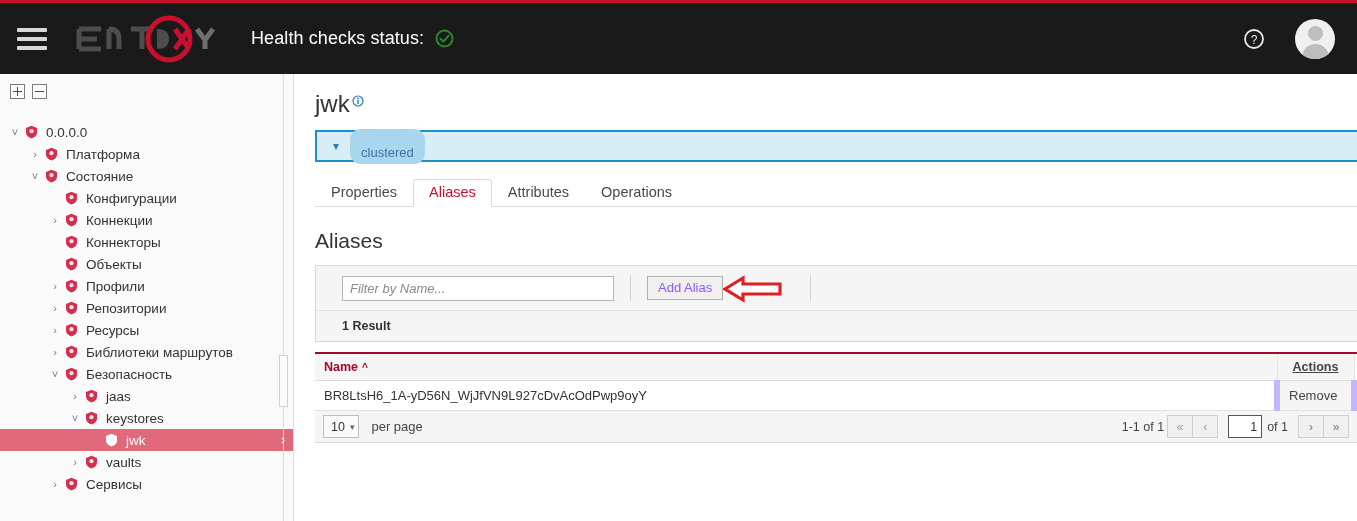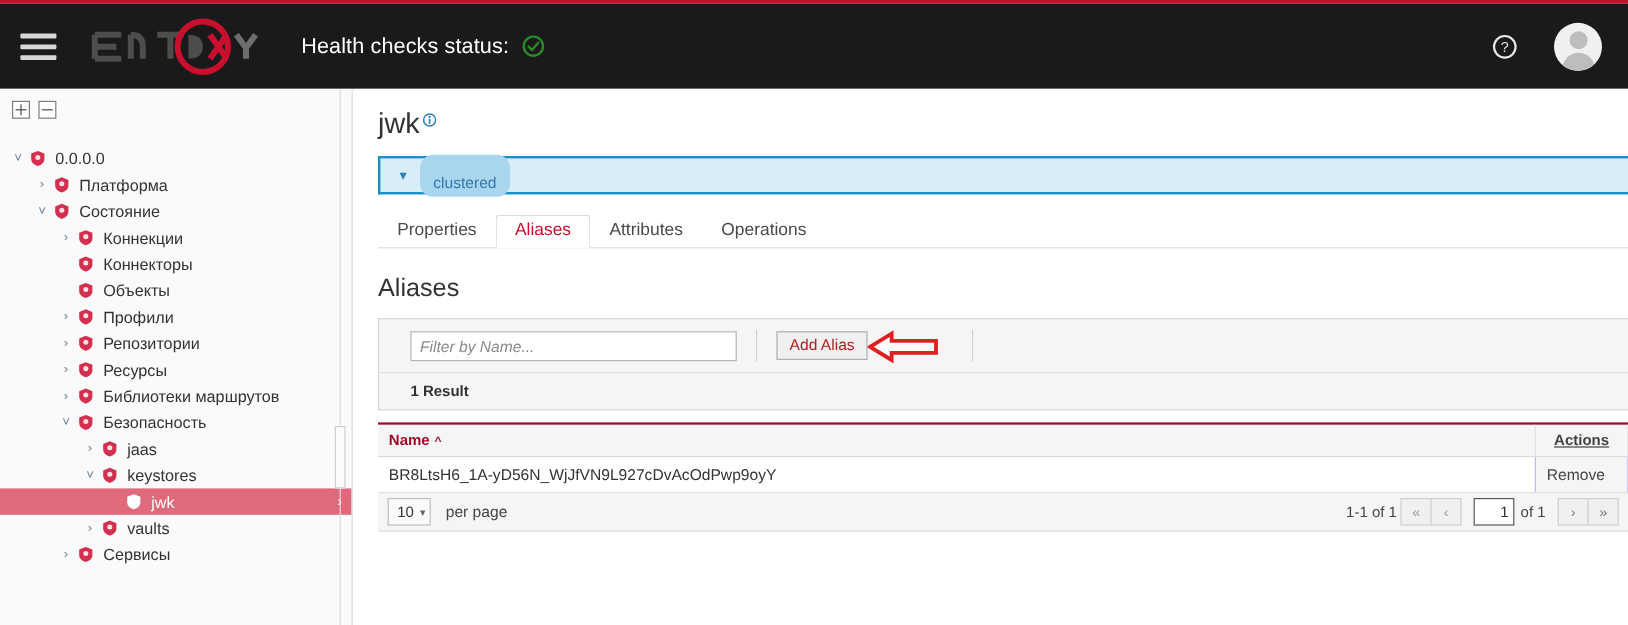--- a/index.html
+++ b/index.html
@@ -162,21 +162,21 @@
   .filter-input {
     width: 272px; height: 25px; border: 1px solid #b5b5b5; background: #fff;
     font-family: "Liberation Sans", sans-serif; font-size: 13px;
     font-style: italic; color: #6e6e6e; padding: 0 7px; outline: none;
   }
   .filter-input::placeholder { color: #8a8a8a; font-style: italic; }
   .tb-sep { width: 1px; height: 26px; background: #d0d0d0; margin: 0 16px; }
   .add-btn {
     height: 24px; padding: 0 10px; background: #f0f0f0;
     border: 1px solid #b0b0b0; font-family: "Liberation Sans", sans-serif;
-    font-size: 13px; color: #b91c1c; cursor: pointer; line-height: 22px;
+    font-size: 13px; color: #8b5cf6; cursor: pointer; line-height: 22px;
   }
   .tb-sep2 { width: 1px; height: 26px; background: #d0d0d0; margin: 0 16px 0 87px; }
 
   .result-row {
     border-top: 1px solid #e0e0e0;
     height: 31px; display: flex; align-items: center;
     padding-left: 26px; font-size: 12.5px; color: #333; font-weight: bold;
   }
 
   
@@ -187,21 +187,21 @@
     font-size: 13px;
   }
   .tbl th {
     background: #f5f5f5; text-align: left; font-weight: bold;
     color: #a3072a; padding: 6px 9px; border-bottom: 1px solid #dcdcdc;
     border-right: 1px solid #e3e3e3; font-size: 12.5px;
   }
   .tbl th.actions-col { color: #444; width: 77px; text-align: center; text-decoration: underline; }
   .tbl td {
     padding: 7px 9px; color: #333; border-bottom: 1px solid #e0e0e0;
-    border-right: 1px solid #c4b5fd; background: #fff;
+    border-right: 6px solid #c4b5fd; background: #fff;
     white-space: nowrap; overflow: hidden; text-overflow: ellipsis;
   }
   .tbl td.actions-cell { background: #f5f5f5; color: #444; }
   .sort-caret { color: #a3072a; font-size: 10px; margin-left: 4px; }
 
   
   .pager {
     width: 1042px; height: 32px; background: #f5f5f5;
     border-bottom: 1px solid #dcdcdc;
     display: flex; align-items: center; padding-left: 8px;
@@ -315,20 +315,30 @@
         </div>
         <div class="tnode" style="padding-left: 28px;">
           <span class="caret">˅</span>
           <span class="ticon">
             <svg width="13" height="14" viewBox="0 0 13 14">
               <path d="M6.5 0.8 L12 3 L12 7.5 C12 10.6 9.6 12.5 6.5 13.4 C3.4 12.5 1 10.6 1 7.5 L1 3 Z" fill="#d32f4f"></path>
               <circle cx="6.5" cy="6.2" r="2.1" fill="#ffffff" opacity="0.85"></circle>
             </svg>
           </span>
           <span class="tlabel">Состояние</span>
+        </div>
+        <div class="tnode" style="padding-left: 48px;">
+          <span class="caret none"></span>
+          <span class="ticon">
+            <svg width="13" height="14" viewBox="0 0 13 14">
+              <path d="M6.5 0.8 L12 3 L12 7.5 C12 10.6 9.6 12.5 6.5 13.4 C3.4 12.5 1 10.6 1 7.5 L1 3 Z" fill="#d32f4f"></path>
+              <circle cx="6.5" cy="6.2" r="2.1" fill="#ffffff" opacity="0.85"></circle>
+            </svg>
+          </span>
+          <span class="tlabel">Конфигурации</span>
         </div>
         <div class="tnode" style="padding-left: 48px;">
           <span class="caret">›</span>
           <span class="ticon">
             <svg width="13" height="14" viewBox="0 0 13 14">
               <path d="M6.5 0.8 L12 3 L12 7.5 C12 10.6 9.6 12.5 6.5 13.4 C3.4 12.5 1 10.6 1 7.5 L1 3 Z" fill="#d32f4f"></path>
               <circle cx="6.5" cy="6.2" r="2.1" fill="#ffffff" opacity="0.85"></circle>
             </svg>
           </span>
           <span class="tlabel">Коннекции</span>

